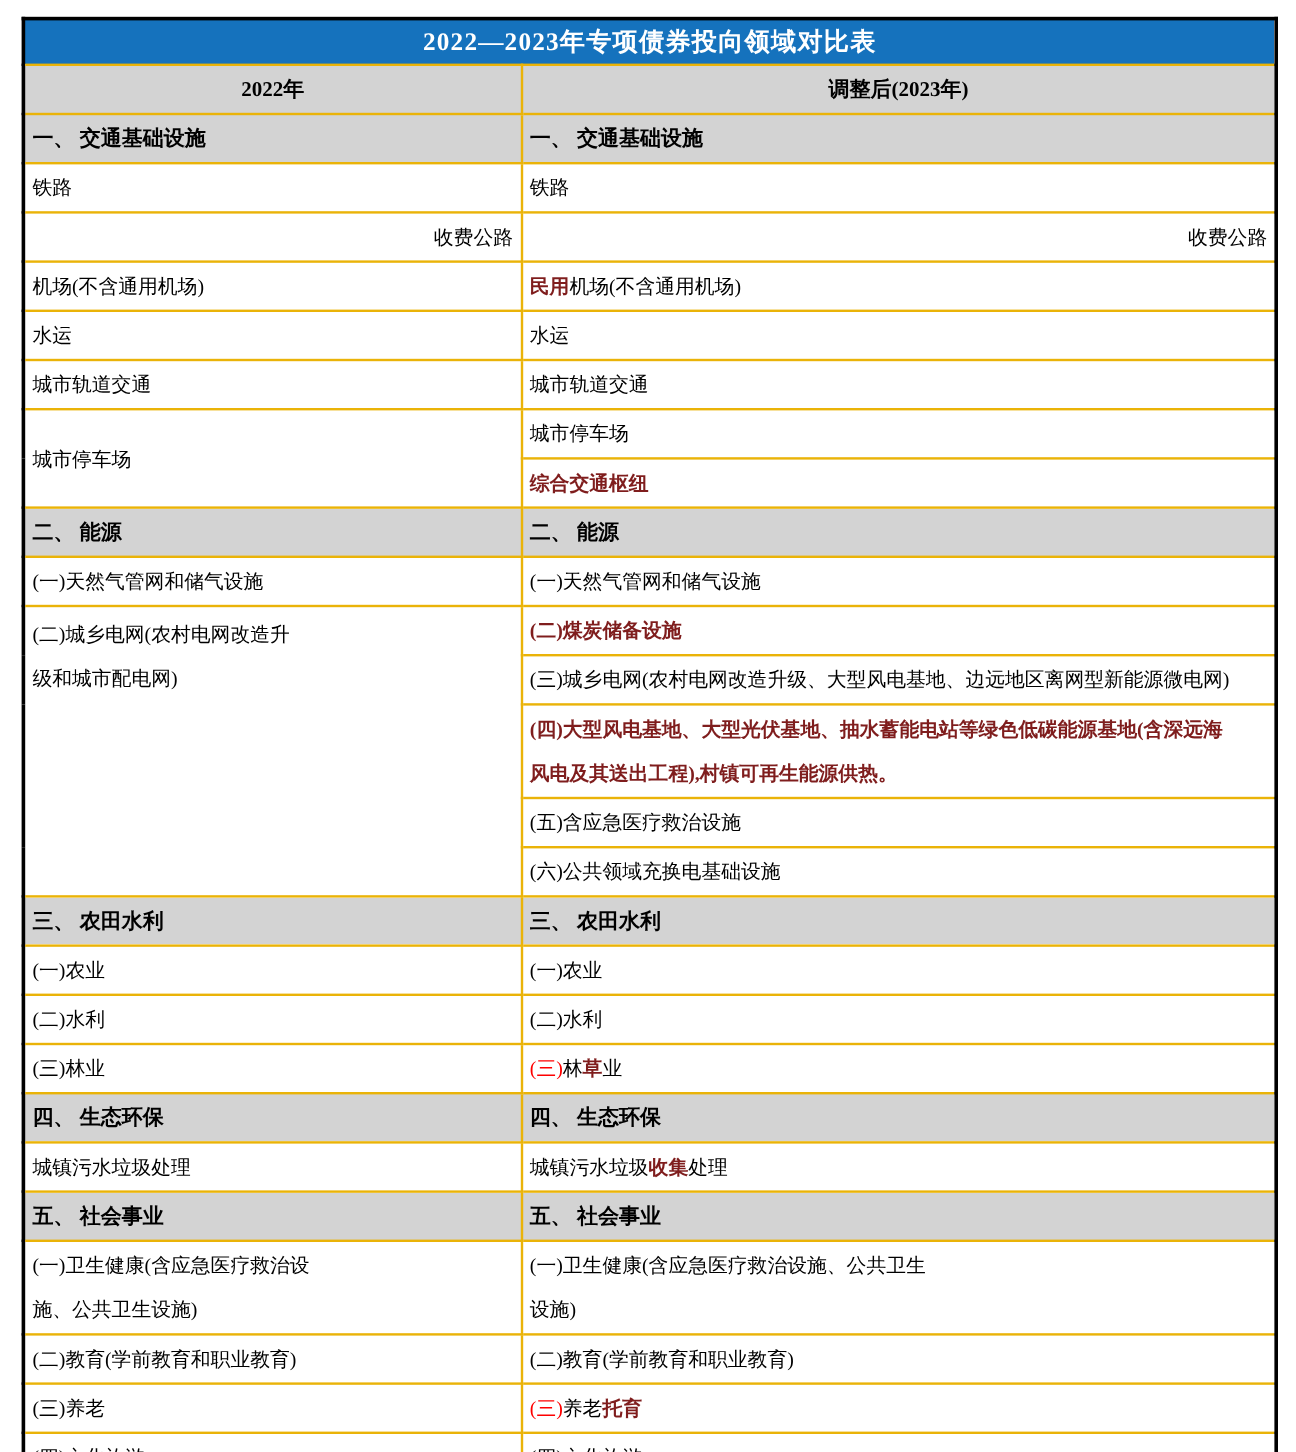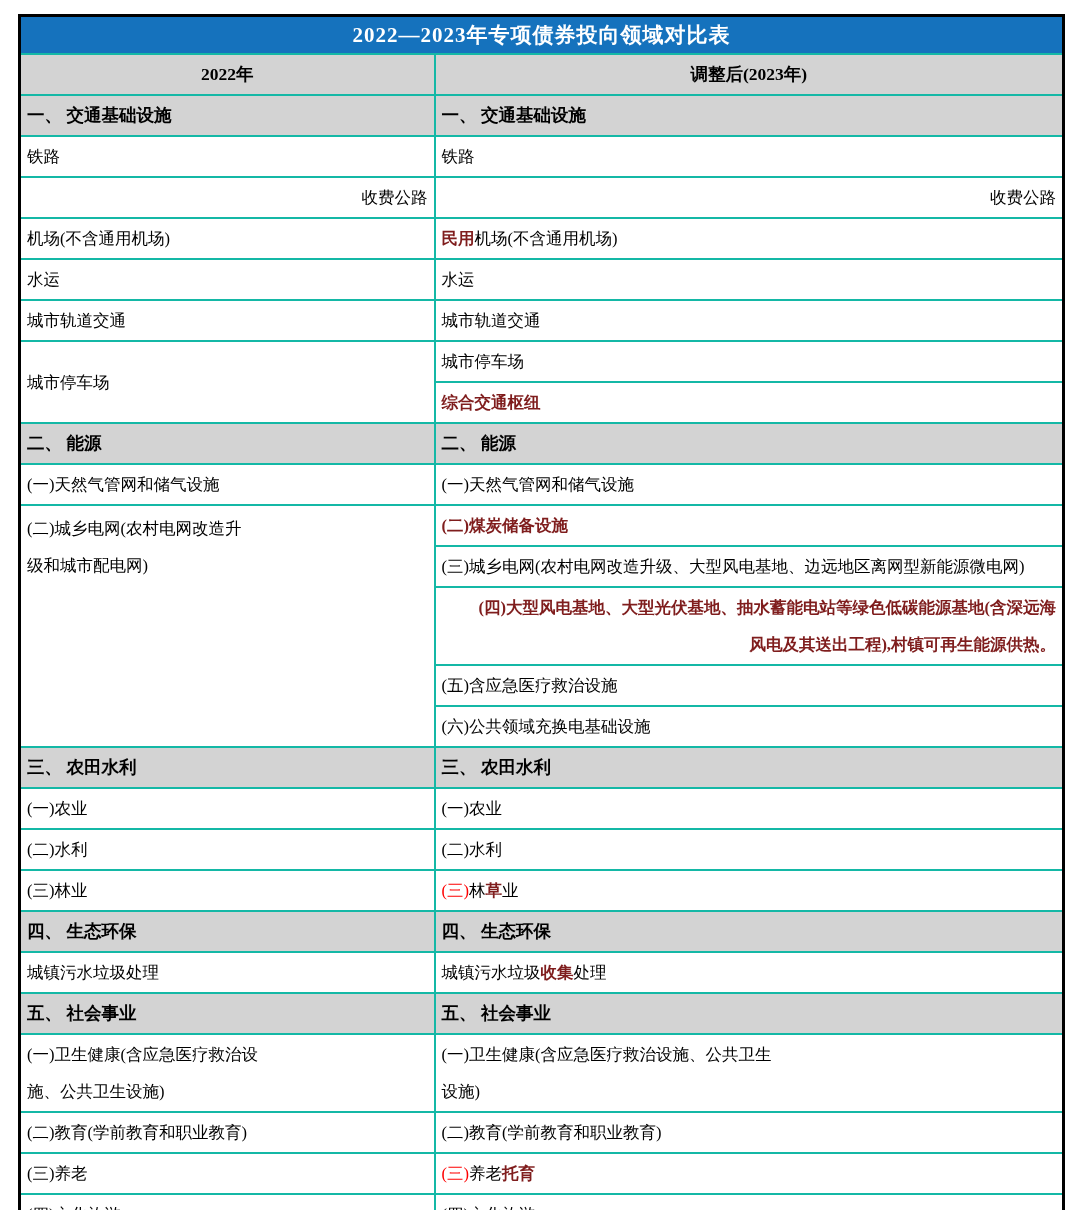--- a/index.html
+++ b/index.html
@@ -6,21 +6,21 @@
   body{
     width:1080px;height:1210px;background:#ffffff;overflow:hidden;position:relative;
     font-family:"Liberation Serif","DejaVu Serif",serif;
   }
   .page{position:absolute;left:18px;top:14px;}
   table{
     border-collapse:collapse;table-layout:fixed;width:1044px;
     border:3px solid #000;color:#000;
   }
   td{
-    border:2px solid #14b8a6;
+    border:2px solid #eab308;
     padding:1px 6px;
     font-size:16.5px;
     vertical-align:middle;
     white-space:pre-line;
     line-height:37px;
     overflow:hidden;
   }
   tr.title-row td{
     background:#1572bd;color:#ffffff;font-weight:bold;
     font-size:21px;text-align:center;letter-spacing:1px;line-height:34px;
@@ -94,21 +94,21 @@
           <td><span>(一)天然气管网和储气设施</span></td>
         </tr>
         <tr style="height: 39px;">
           <td rowspan="5" class="vtop"><span>(二)城乡电网(农村电网改造升
 级和城市配电网)</span></td>
           <td><span class="rb">(二)煤炭储备设施</span></td>
         </tr>
         <tr style="height: 39px;">
           <td><span>(三)城乡电网(农村电网改造升级、大型风电基地、边远地区离网型新能源微电网)</span></td>
         </tr>
-        <tr style="height: 76px; text-align: right;">
+        <tr style="height: 76px;">
           <td><span class="rb">(四)大型风电基地、大型光伏基地、抽水蓄能电站等绿色低碳能源基地(含深远海
 风电及其送出工程),村镇可再生能源供热。</span></td>
         </tr>
         <tr style="height: 39px;">
           <td><span>(五)含应急医疗救治设施</span></td>
         </tr>
         <tr style="height: 39px;">
           <td><span>(六)公共领域充换电基础设施</span></td>
         </tr>
         <tr class="section" style="height: 35px;">

